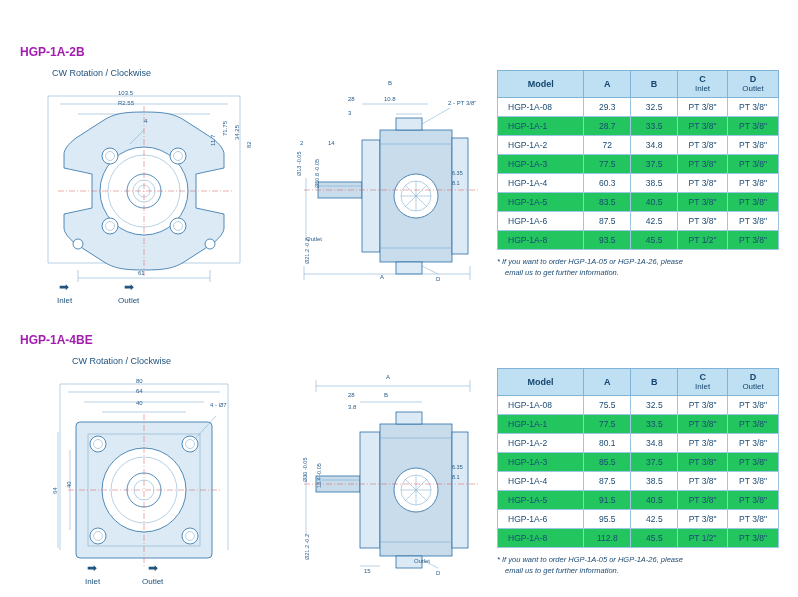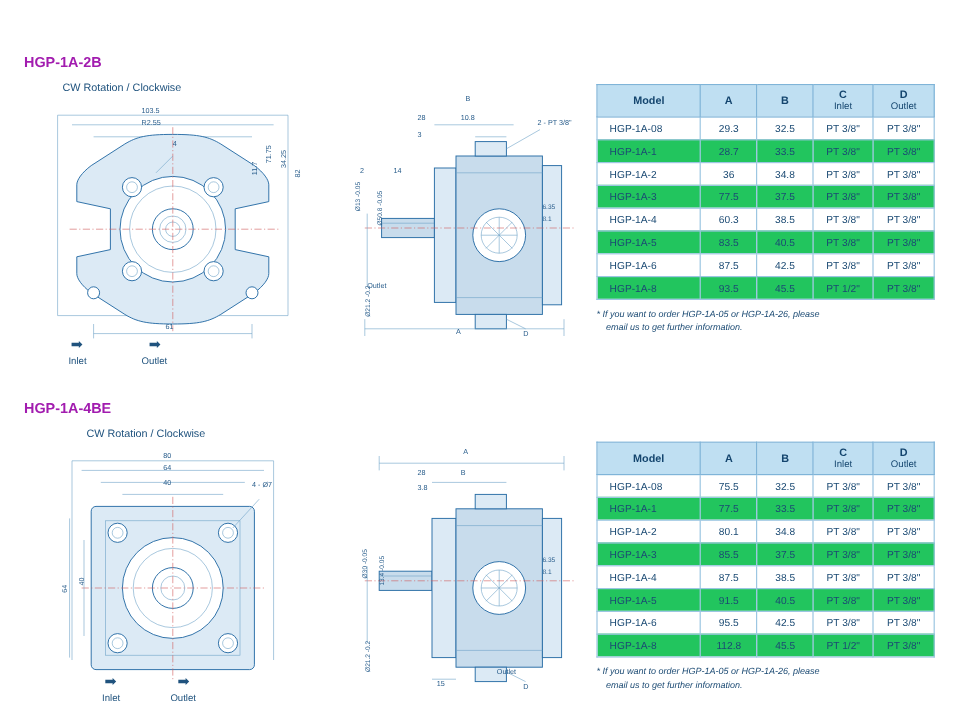--- a/index.html
+++ b/index.html
@@ -300,21 +300,21 @@
         </tr>
         <tr class="alt">
           <td>HGP-1A-1</td>
           <td>28.7</td>
           <td>33.5</td>
           <td>PT 3/8"</td>
           <td>PT 3/8"</td>
         </tr>
         <tr>
           <td>HGP-1A-2</td>
-          <td>36</td>
+          <td>72</td>
           <td>34.8</td>
           <td>PT 3/8"</td>
           <td>PT 3/8"</td>
         </tr>
         <tr class="alt">
           <td>HGP-1A-3</td>
           <td>77.5</td>
           <td>37.5</td>
           <td>PT 3/8"</td>
           <td>PT 3/8"</td>

